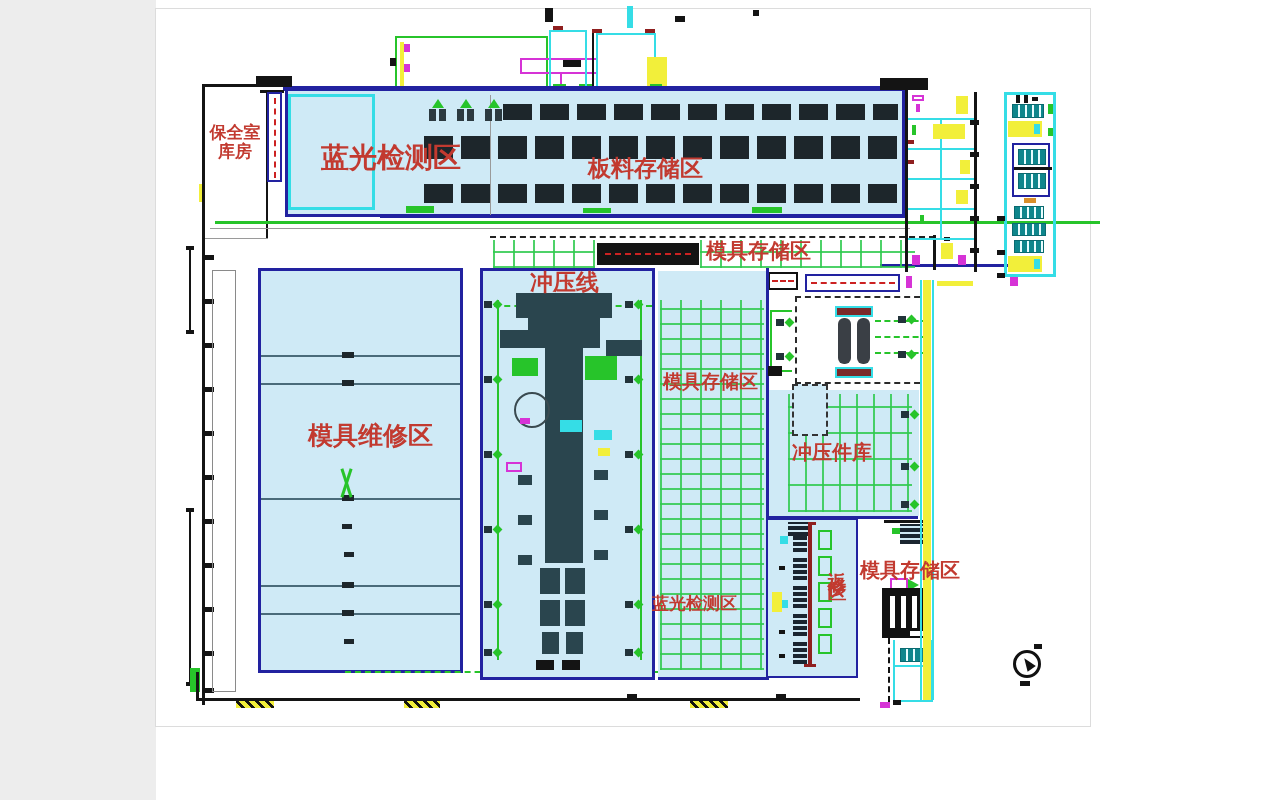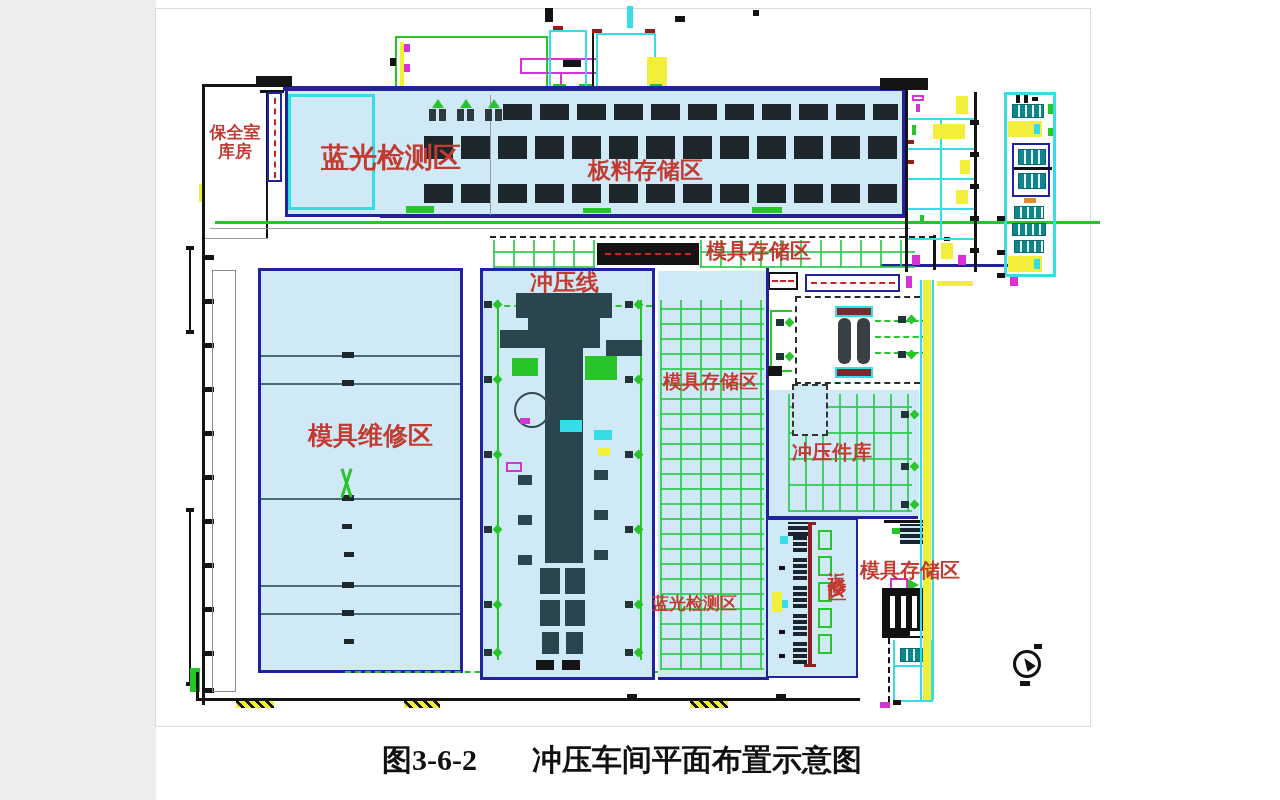--- a/index.html
+++ b/index.html
@@ -433,26 +433,23 @@
     <div class="needle"></div>
   </div>
   <div class="abs blk" style="left:1034px;top:644px;width:8px;height:5px;"></div>
   <div class="abs blk" style="left:1020px;top:681px;width:10px;height:5px;"></div>
 
   <div class="lbl" style="left:204px;top:124px;width:62px;text-align:center;font-size:17px;">
     <div>保全室</div>
     <div>库房</div>
   </div>
   <div class="lbl" style="left:293px;top:143px;font-size:28px;margin-left:28px;">蓝光检测区</div>
-  <div class="lbl" style="left:588px;top:158px;font-size:23px;">板料存储区</div>
+  <div class="lbl" style="left:588px;top:158px;font-size:23px;font-family:Liberation Mono, monospace;">板料存储区</div>
   <div class="lbl" style="left:706px;top:240px;font-size:21px;">模具存储区</div>
   <div class="lbl" style="left:530px;top:270px;font-size:23px;">冲压线</div>
   <div class="lbl" style="left:308px;top:422px;font-size:25px;">模具维修区</div>
   <div class="lbl" style="left:663px;top:372px;font-size:19px;">模具存储区</div>
   <div class="lbl" style="left:792px;top:441px;font-size:20px;">冲压件库</div>
   <div class="lbl lbl-v" style="left:826px;top:556px;height:86px;font-size:19px;">返修区</div>
   <div class="lbl" style="left:860px;top:559px;font-size:20px;">模具存储区</div>
   <div class="lbl" style="left:652px;top:595px;font-size:17px;">蓝光检测区</div>
 
-  <div class="caption">
-    <span>图3-6-2</span><span class="gap"></span><span>冲压车间平面布置示意图</span>
-  </div>
 </div>
 
 </body></html>

